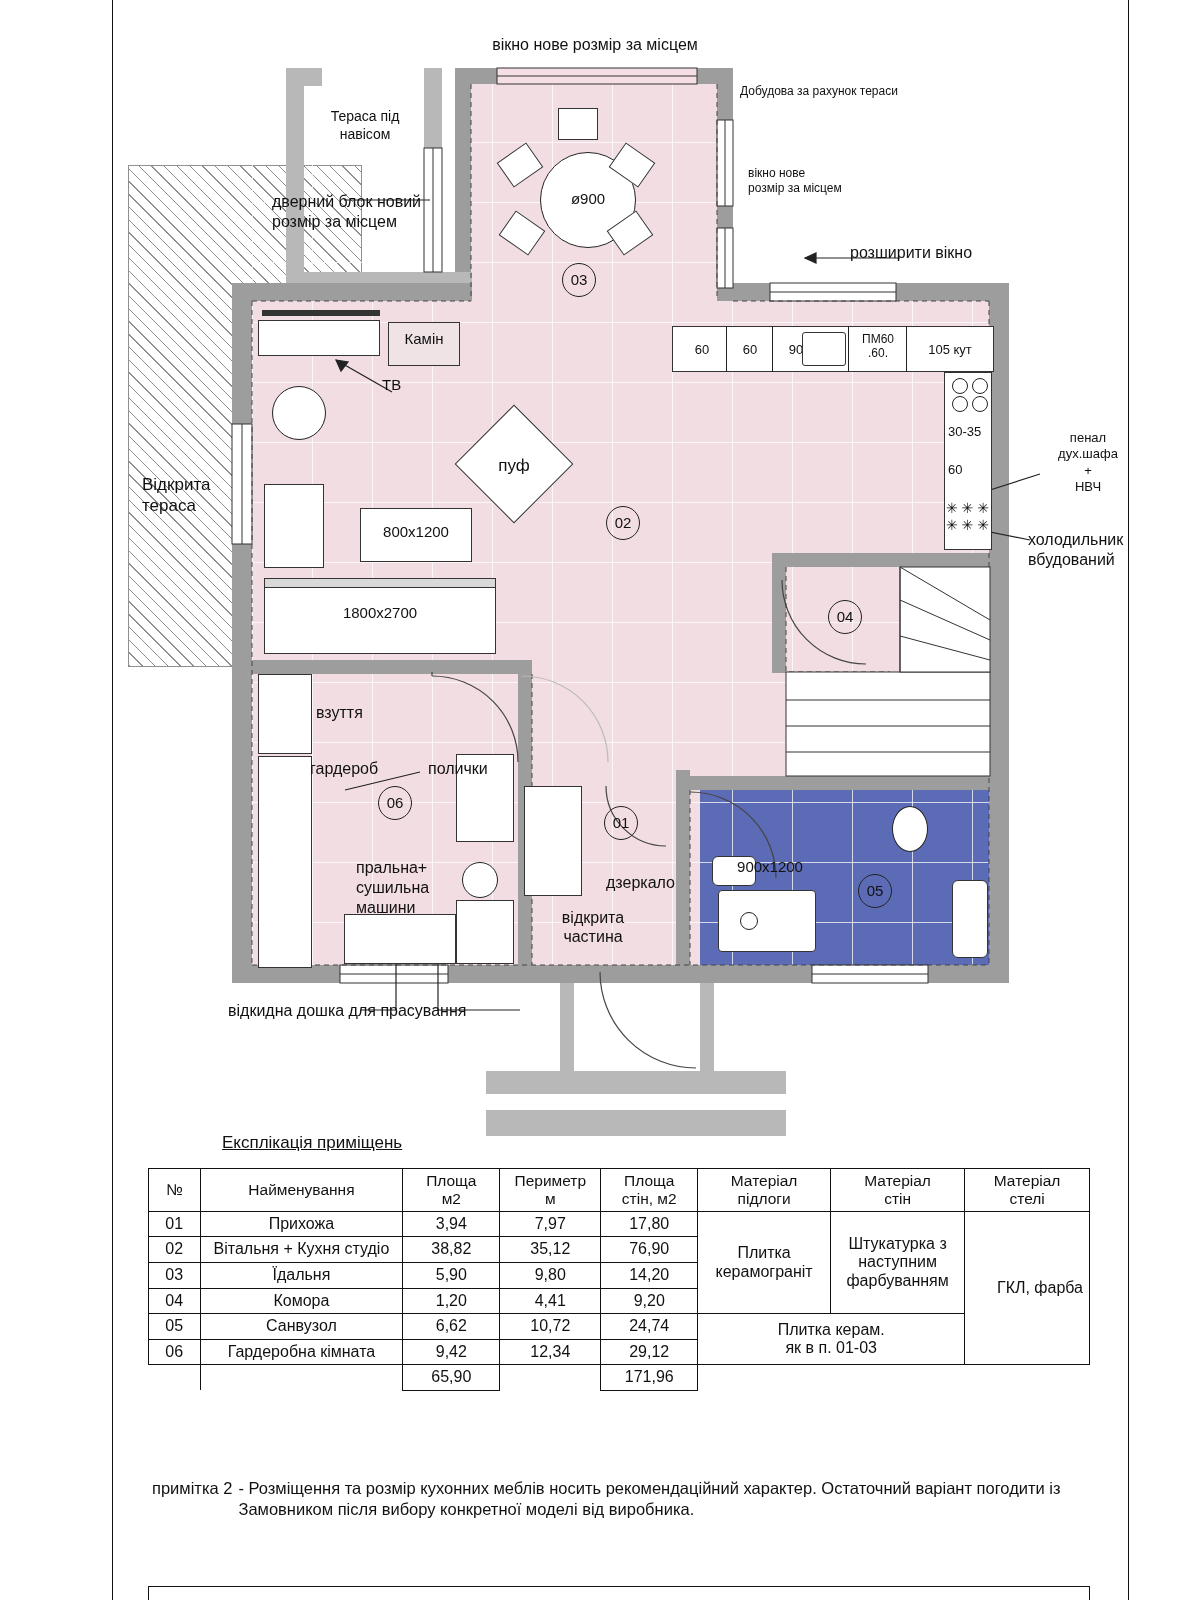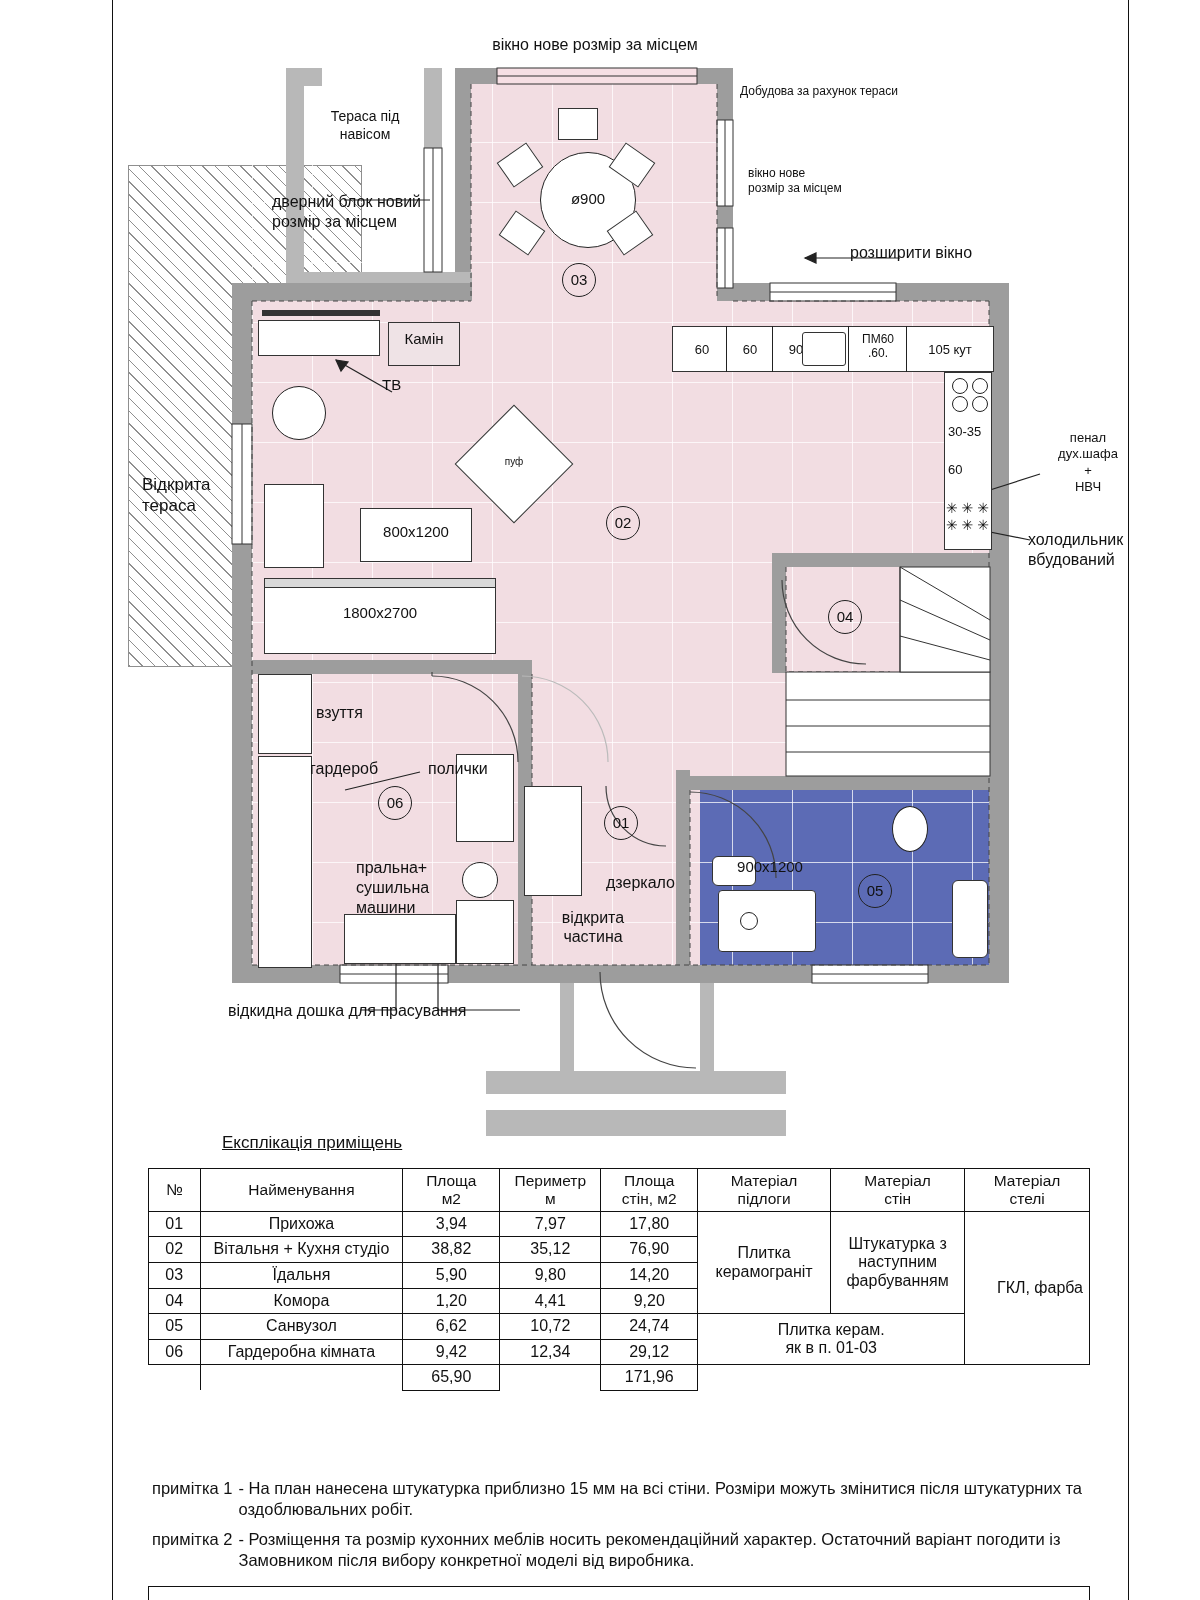--- a/index.html
+++ b/index.html
@@ -336,21 +336,21 @@
 
     <div class="furn" style="left:388px; top:322px; width:72px; height:44px; background:#efe3e6;"></div>
     <div class="lbl c" style="left:386px; top:330px; width:76px; font-size:15px;">Камін</div>
     <div class="furn" style="left:258px; top:320px; width:122px; height:36px;"></div>
     <div class="furn noborder" style="left:262px; top:310px; width:118px; height:6px; background:#333;"></div>
     <div class="lbl" style="left:382px; top:376px; font-size:15px;">ТВ</div>
 
     <div class="circ" style="left:272px; top:386px; width:54px; height:54px;"></div>
 
     <div class="furn" style="left:472px; top:422px; width:84px; height:84px; transform:rotate(45deg);"></div>
-    <div class="lbl c" style="left:472px; top:456px; width:84px; font-size:10px;">пуф</div>
+    <div class="lbl c" style="left:472px; top:456px; width:84px; font-size:17px;">пуф</div>
 
     <div class="furn" style="left:360px; top:508px; width:112px; height:54px;"></div>
     <div class="lbl c" style="left:360px; top:523px; width:112px; font-size:15px;">800x1200</div>
 
     <div class="furn" style="left:264px; top:484px; width:60px; height:84px;"></div>
     <div class="furn" style="left:264px; top:578px; width:232px; height:76px;"></div>
     <div class="furn noborder" style="left:264px; top:578px; width:232px; height:10px; background:#d9d9d9; border:1px solid #333;"></div>
     <div class="lbl c" style="left:300px; top:604px; width:160px; font-size:15px;">1800x2700</div>
 
     <div class="furn" style="left:672px; top:326px; width:322px; height:46px;"></div>
@@ -511,24 +511,20 @@
           <td class="nb-all">&nbsp;</td>
           <td class="nb-all">&nbsp;</td>
           <td class="nb-all">&nbsp;</td>
         </tr>
       </tbody>
     </table>
   </div>
 
   <div id="notes">
     <div class="note">
-      <span class="key">примітка 1</span>
-      <span class="body">- На план нанесена штукатурка приблизно 15 мм на всі стіни. Розміри можуть змінитися після штукатурних та оздоблювальних робіт.</span>
-    </div>
-    <div class="note">
       <span class="key">примітка 2</span>
       <span class="body">- Розміщення та розмір кухонних меблів носить рекомендаційний характер. Остаточний варіант погодити із Замовником після вибору конкретної моделі від виробника.</span>
     </div>
   </div>
 
   <div class="footline"></div>
   <div class="sidelineL"></div>
   <div class="sidelineR"></div>
 </div>
 

